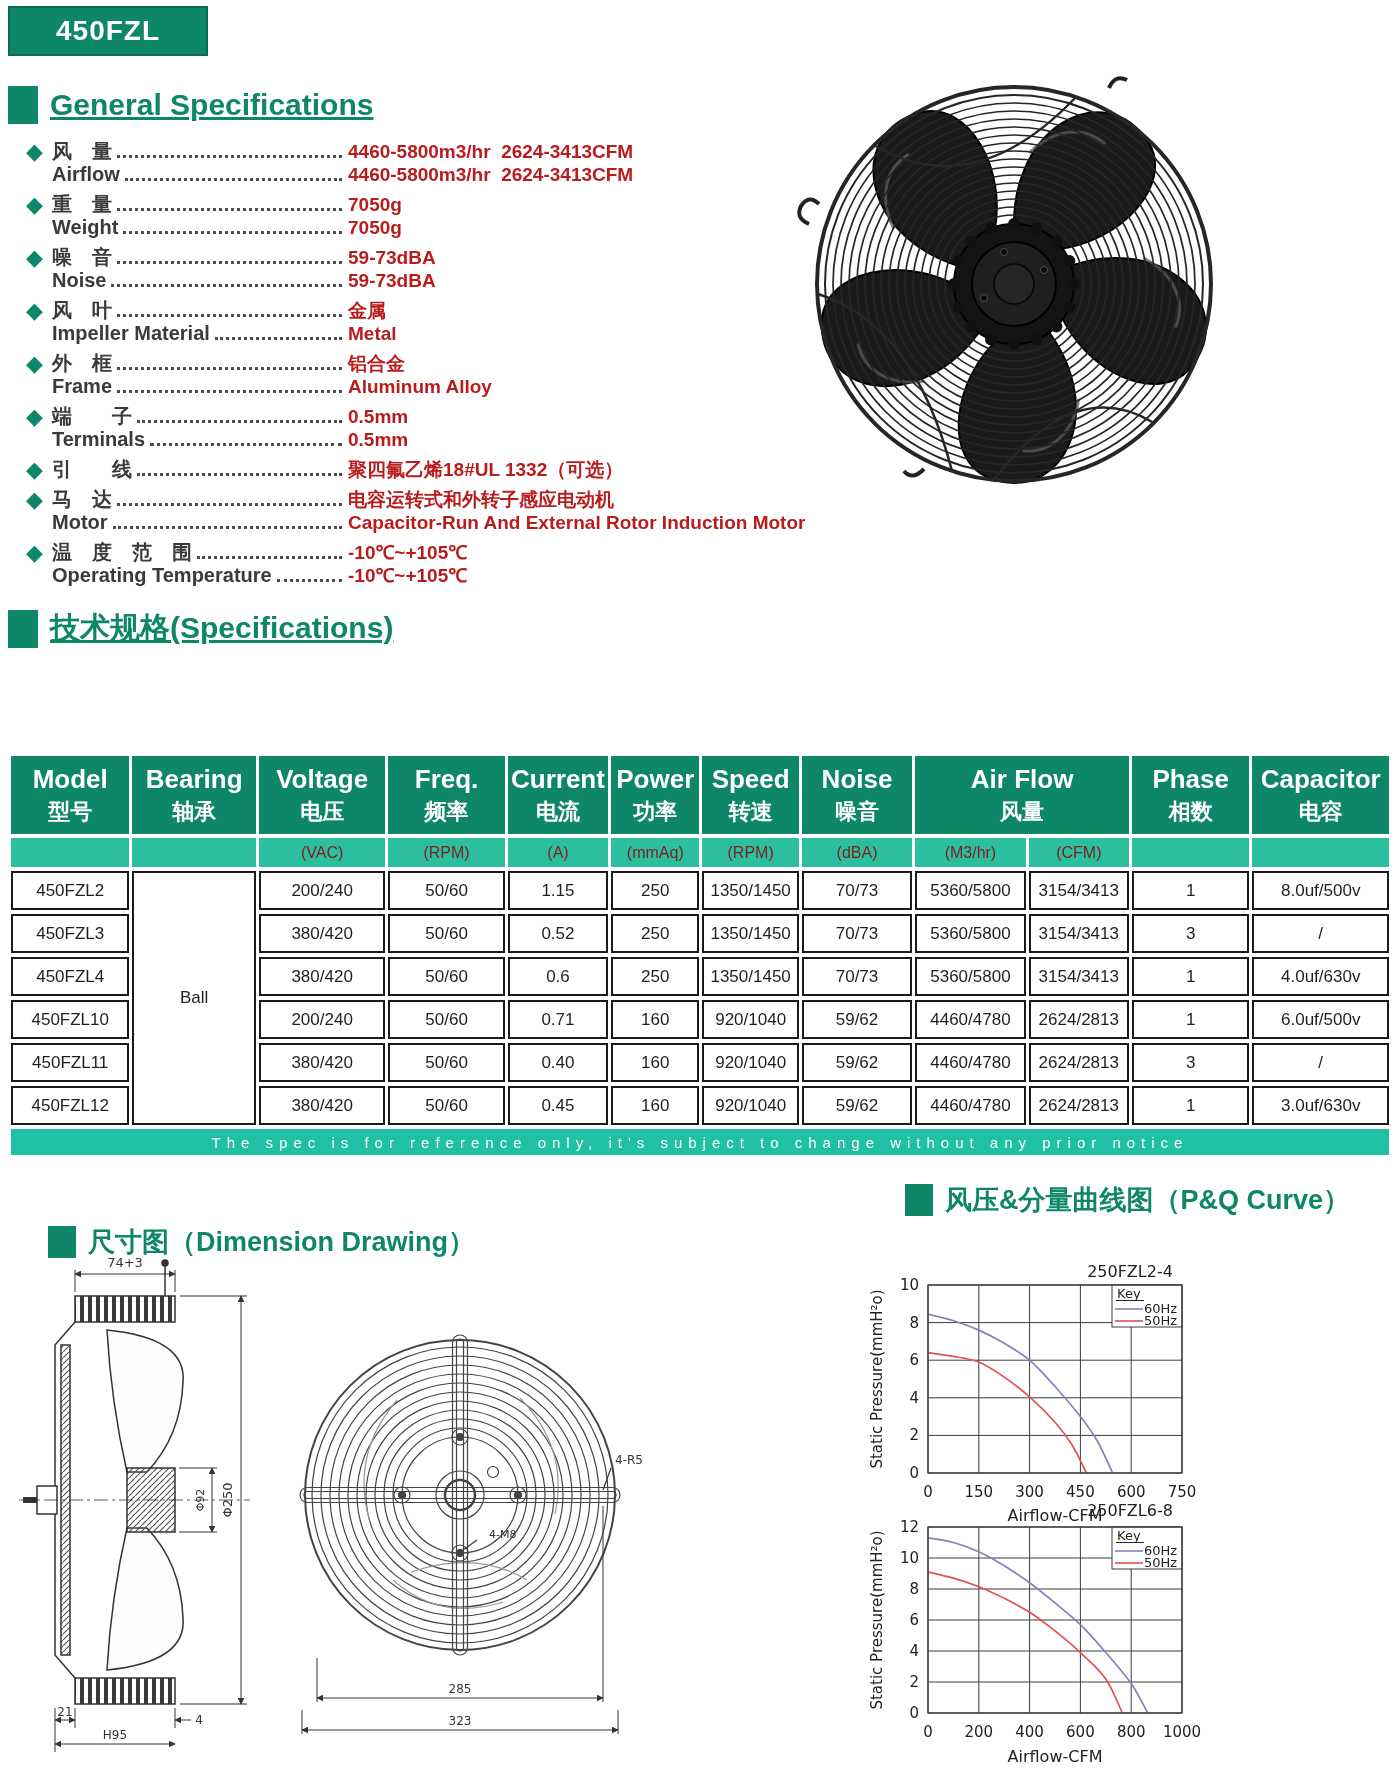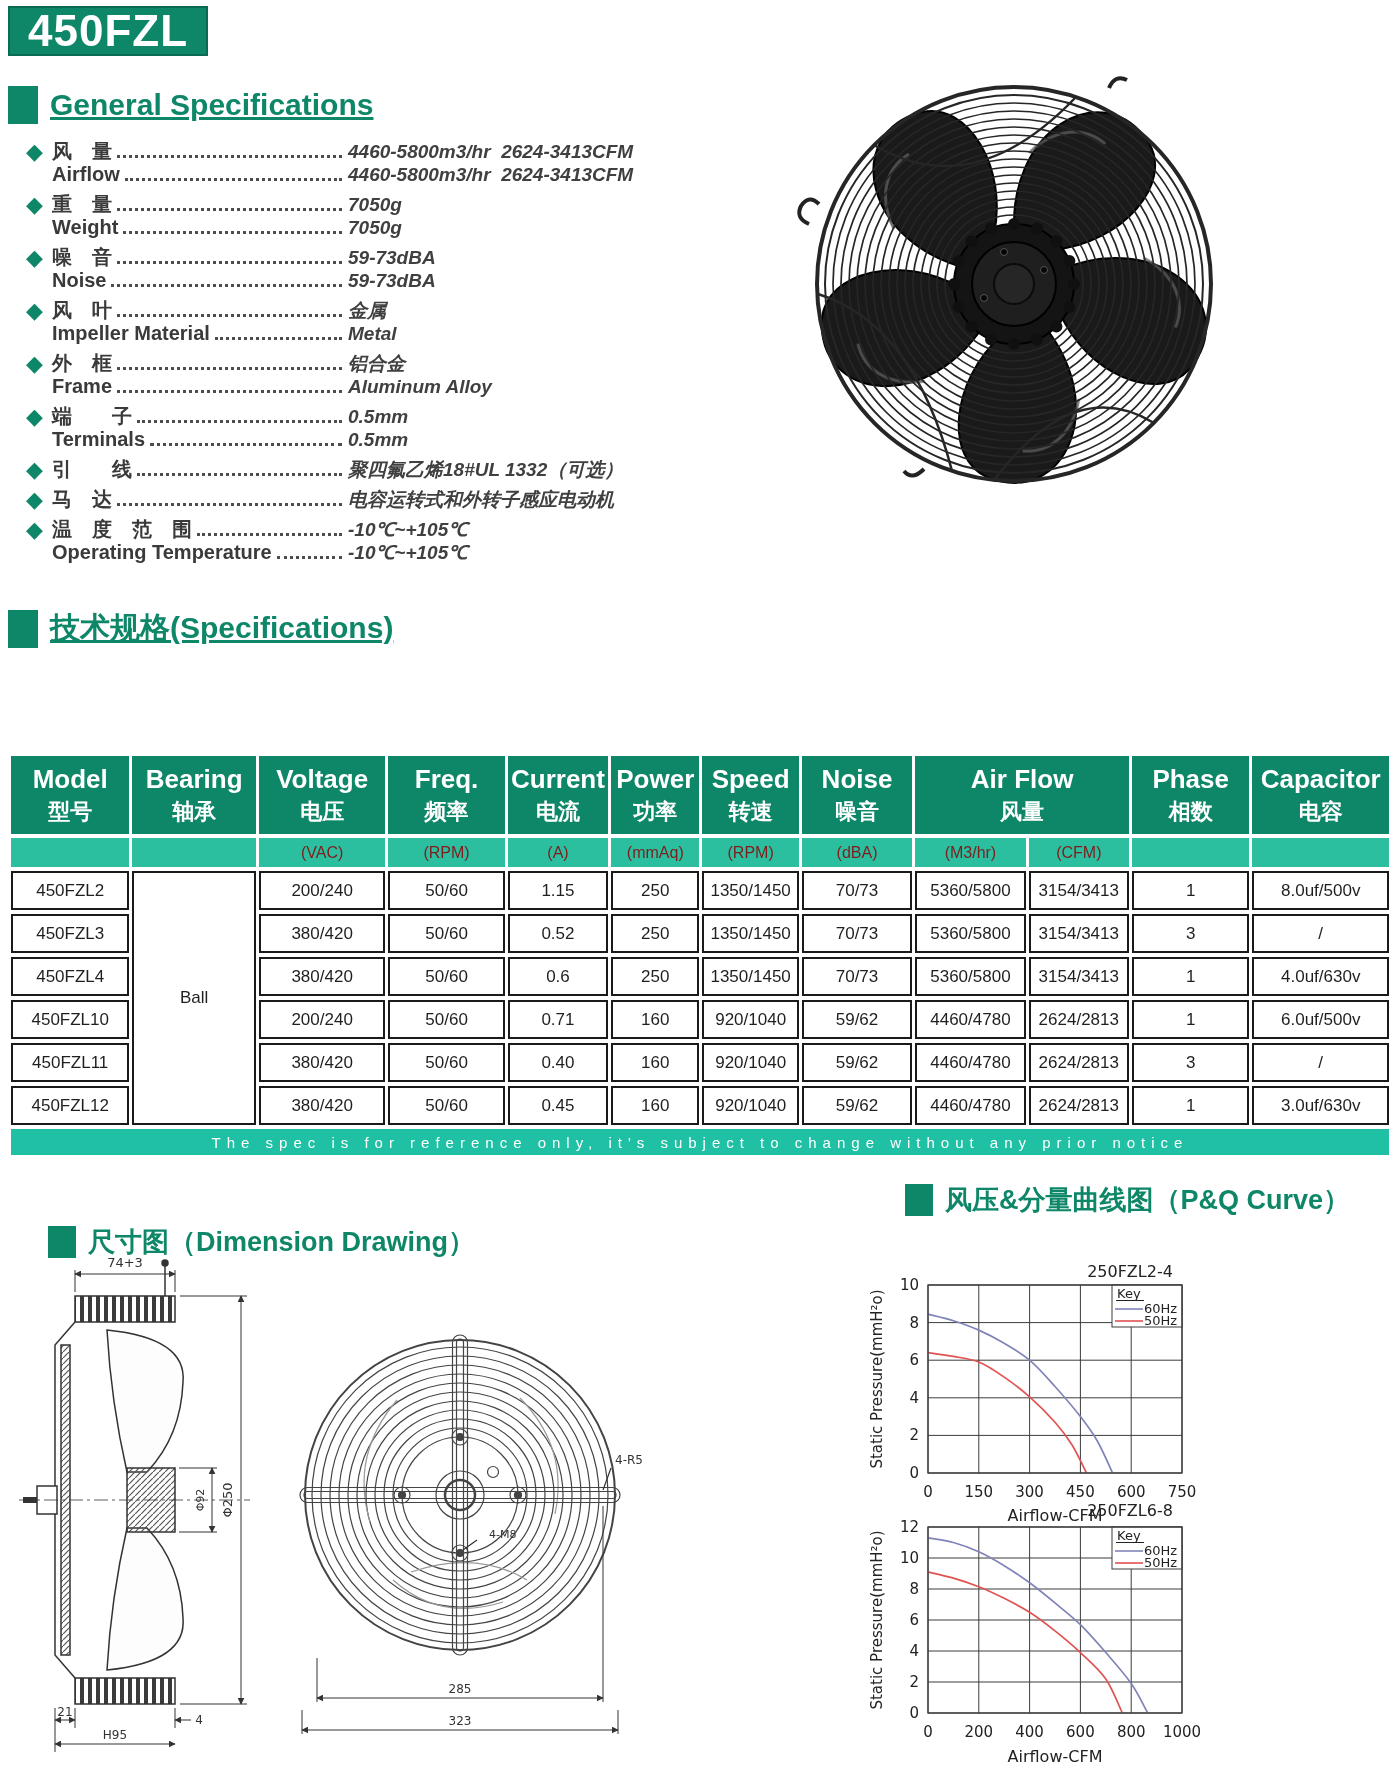--- a/index.html
+++ b/index.html
@@ -5,41 +5,41 @@
   html,body{margin:0;padding:0;}
   body{
     width:1400px;height:1769px;position:relative;background:#ffffff;
     font-family:"Liberation Sans",sans-serif;color:#2e2e2e;overflow:hidden;
   }
   .abs{position:absolute;}
   
   .badge{
     left:8px;top:6px;width:200px;height:50px;background:#0e8668;
     display:flex;align-items:center;justify-content:center;
-    color:#fff;font-size:44px;font-weight:bold;letter-spacing:1px;
+    color:#fff;font-size:28px;font-weight:bold;letter-spacing:1px;
     border:2px solid #0a6b52;box-sizing:border-box;
   }
   
   .sec{display:flex;align-items:center;gap:12px;}
   .sec .sq{background:#0e8668;flex:0 0 auto;}
   .sec h2{margin:0;color:#0e8668;font-weight:bold;}
   .sec.big .sq{width:30px;height:38px;}
   .sec.big h2{font-size:30px;text-decoration:underline;}
   .sec.small .sq{width:28px;height:32px;}
   .sec.small h2{font-size:27px;}
   
   .speclist{left:26px;top:140px;width:800px;}
   .spec-item{margin-bottom:7px;}
   .spec-line{display:flex;align-items:flex-end;line-height:23px;}
   .spec-left{display:flex;flex:0 0 322px;align-items:flex-end;}
   .diamond{color:#0e8668;font-size:22px;width:26px;flex:0 0 26px;line-height:22px;}
   .diamond.ghost{visibility:hidden;}
   .lbl{font-weight:bold;color:#3a3a3a;font-size:20px;white-space:pre;}
   .dots{flex:1;border-bottom:3px dotted #4d4d4d;margin:0 6px 5px 5px;min-width:8px;}
-  .val{font-weight:bold;color:#404040;font-size:19px;white-space:pre;font-style:italic;}
+  .val{font-weight:bold;color:#b91c1c;font-size:19px;white-space:pre;}
   
   .spectable-wrap{left:8px;top:752px;width:1384px;}
   table.spec{width:1384px;table-layout:fixed;border-collapse:separate;border-spacing:3px 4px;}
   table.spec th{
     background:#0e8668;color:#fff;font-weight:bold;vertical-align:middle;
     padding:6px 2px;
   }
   table.spec th .en{display:block;font-size:26px;line-height:34px;}
   table.spec th .cn{display:block;font-size:22px;line-height:32px;}
   table.spec td{text-align:center;vertical-align:middle;}
@@ -183,20 +183,28 @@
       </div>
   </div>
   <div class="spec-item">
     <div class="spec-line">
         <div class="spec-left">
           <span class="diamond">◆</span>
           <span class="lbl">马　达</span>
           <span class="dots"></span>
         </div>
         <span class="val">电容运转式和外转子感应电动机</span>
+      </div>
+    <div class="spec-line">
+        <div class="spec-left">
+          <span class="diamond ghost">◆</span>
+          <span class="lbl">Motor</span>
+          <span class="dots"></span>
+        </div>
+        <span class="val">Capacitor-Run And External Rotor Induction Motor</span>
       </div>
   </div>
   <div class="spec-item">
     <div class="spec-line">
         <div class="spec-left">
           <span class="diamond">◆</span>
           <span class="lbl">温　度　范　围</span>
           <span class="dots"></span>
         </div>
         <span class="val">-10℃~+105℃</span>

